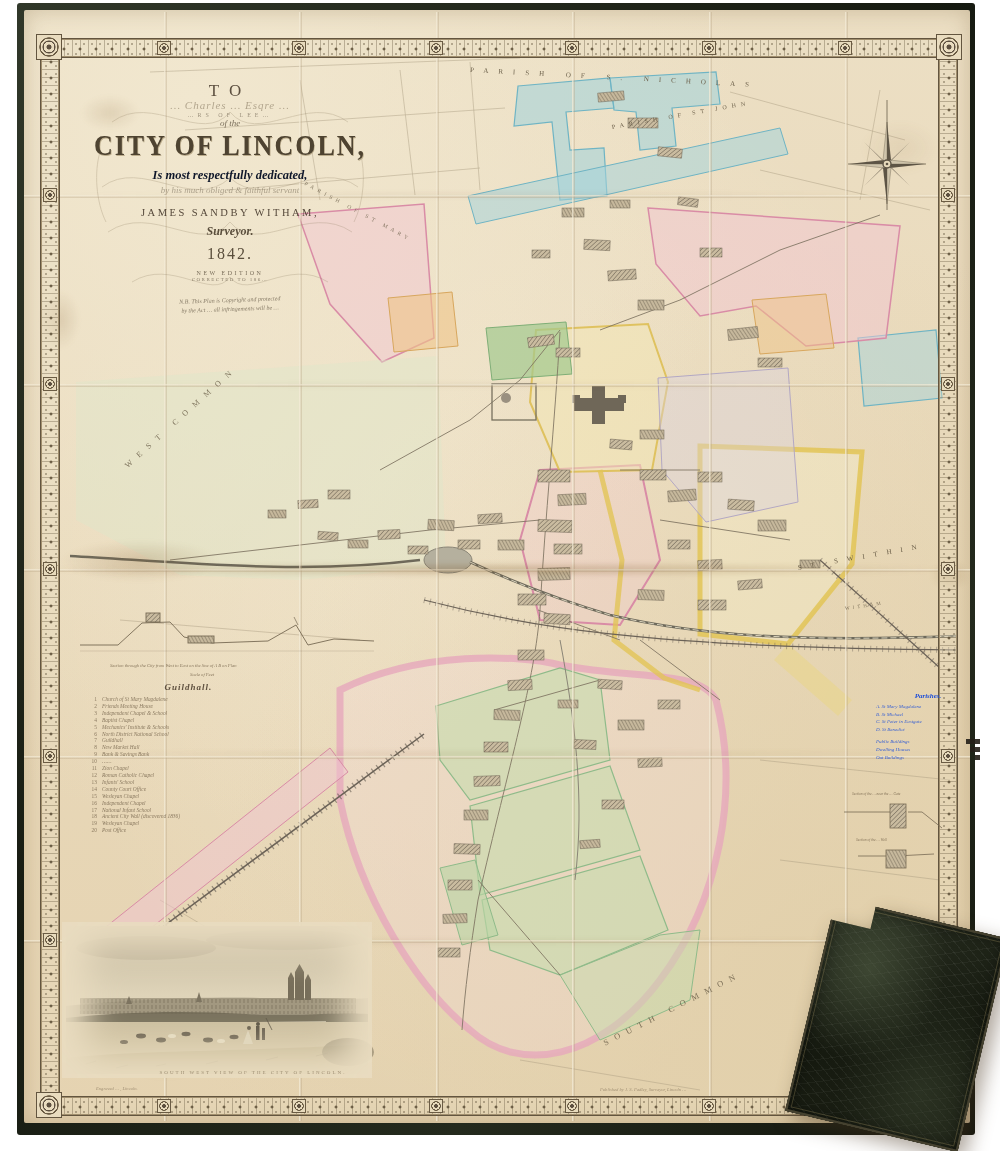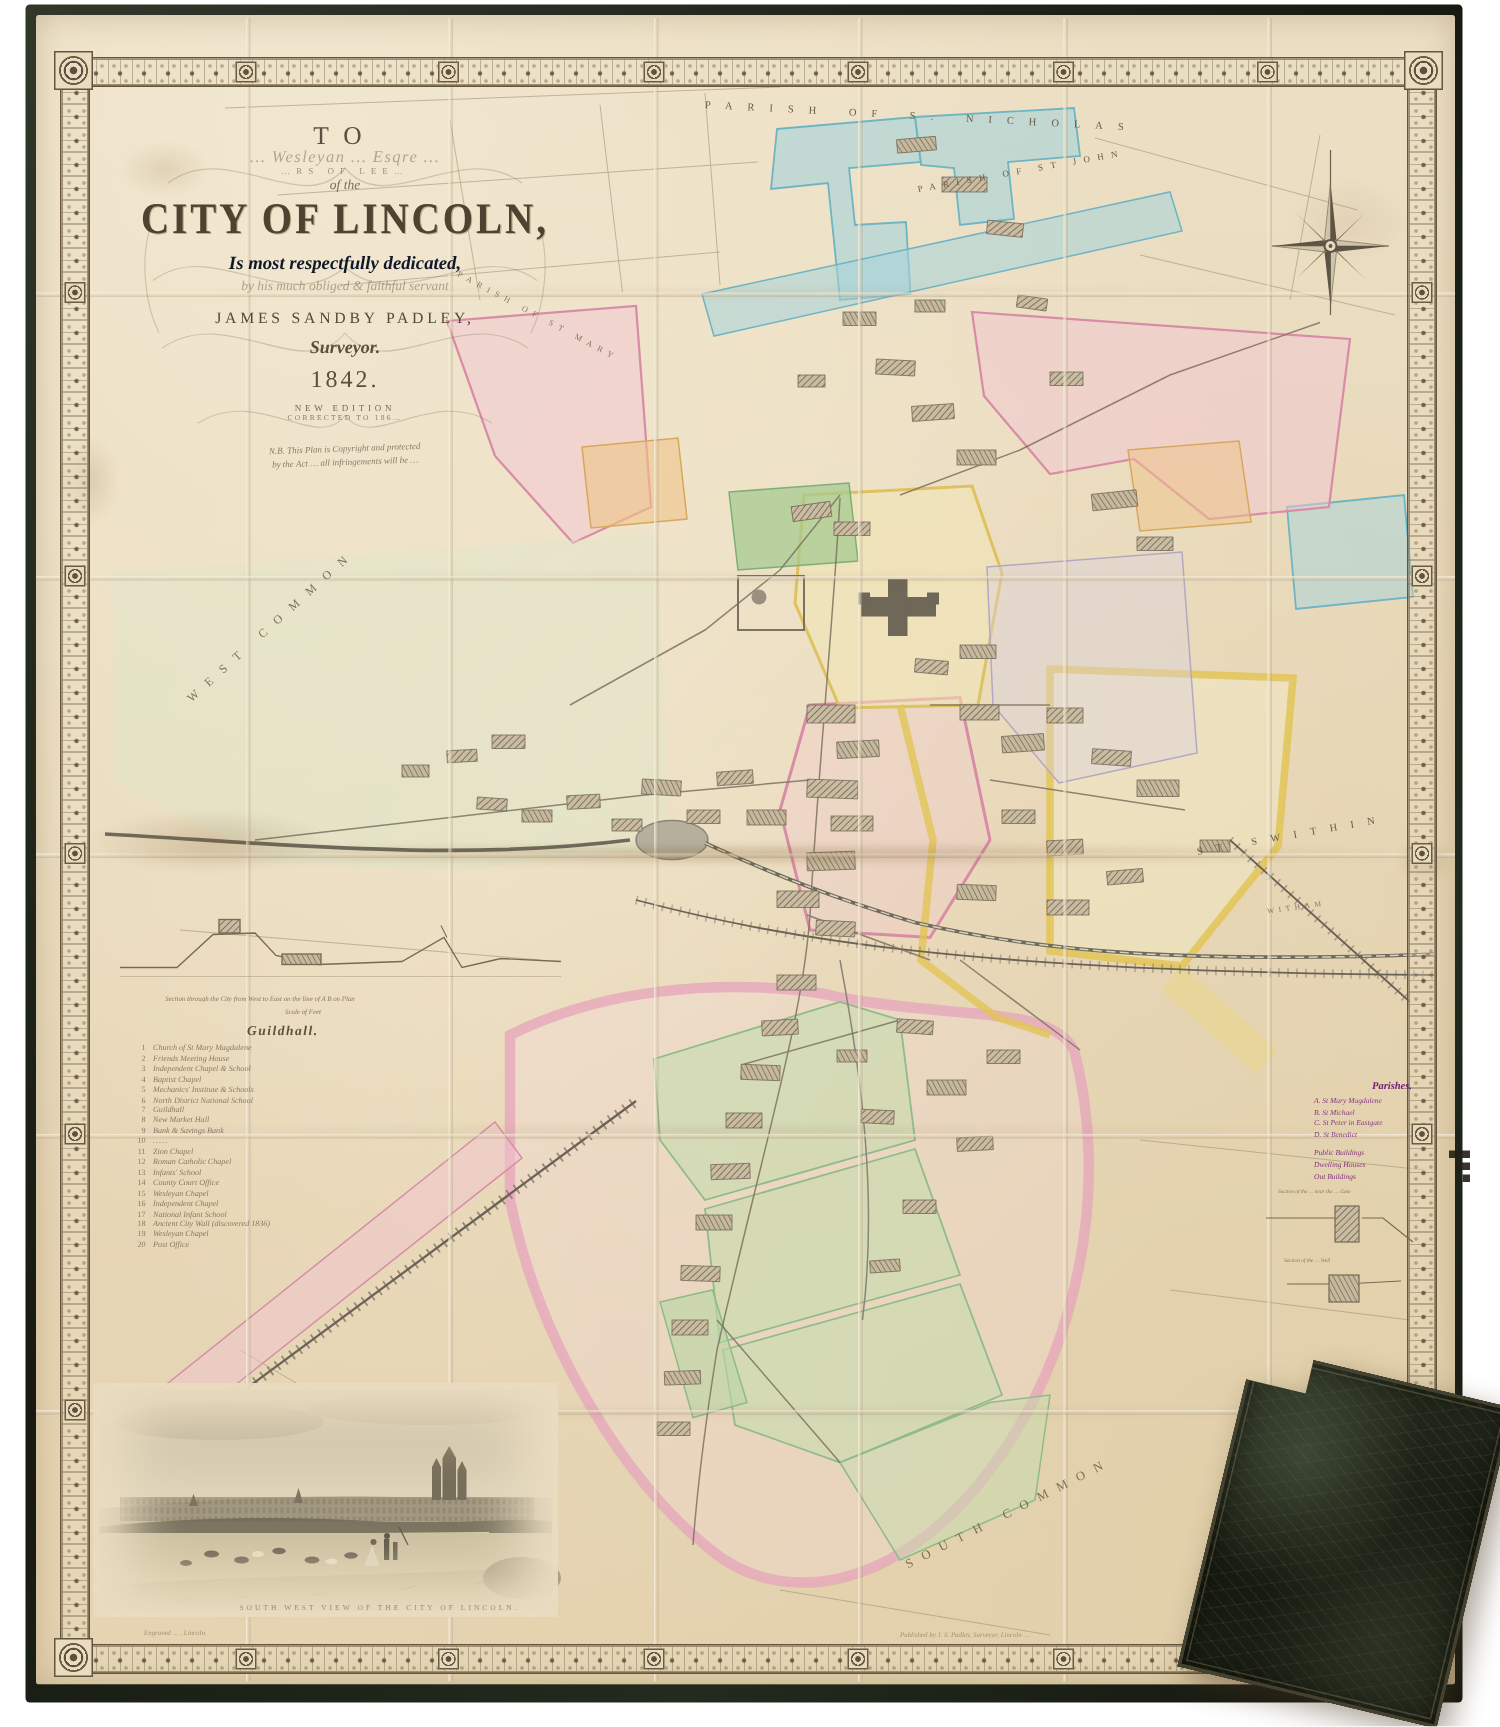--- a/index.html
+++ b/index.html
@@ -65,21 +65,21 @@
   .t-nb{font-size:6px;font-style:italic;opacity:.7;margin-top:14px;transform:rotate(-2deg);line-height:1.5;}
   
   .lbl{position:absolute;white-space:nowrap;color:#6a5e48;transform-origin:0 50%;}
   
   .refs{position:absolute;left:86px;top:682px;width:205px;color:#74634b;}
   .refs .rtitle{font-size:9px;font-weight:bold;font-style:italic;text-align:center;letter-spacing:1px;margin-bottom:4px;color:#5f5140;}
   .refrow{display:flex;font-size:5.4px;font-style:italic;line-height:1.28;opacity:.8;filter:blur(.18px);}
   .refn{width:11px;text-align:right;margin-right:5px;font-style:normal;}
   .reft{flex:1;}
   
-  .pars{position:absolute;left:876px;top:720px;width:104px;color:#701a75;}
+  .pars{position:absolute;left:876px;top:692px;width:104px;color:#1d4ed8;}
   .pars .ptitle{font-size:7px;font-weight:bold;font-style:italic;text-align:center;margin-bottom:3px;}
   .prow{font-size:5px;font-style:italic;line-height:1.5;opacity:.85;}
   .swrow{display:flex;justify-content:space-between;align-items:center;font-size:5px;font-style:italic;margin-top:3px;opacity:.9;}
   .sw{width:14px;height:4.5px;}
   .sw0{background:#241f18;}
   .sw1{background:#241f18;width:10px;}
   .sw2{background:#241f18;width:5px;height:5px;}
   
   .seccap{position:absolute;font-size:4.6px;font-style:italic;color:#77664d;opacity:.85;white-space:nowrap;}
   
@@ -343,27 +343,27 @@
       <g fill="none" stroke="#8d7c60" stroke-width=".8">
         <path d="M20,40 C60,10 110,64 138,30 C166,64 216,10 256,40"></path>
         <path d="M10,105 C50,75 100,130 138,96 C176,130 226,75 266,105"></path>
         <path d="M16,150 C60,120 110,175 138,140 C166,175 216,120 260,150"></path>
         <path d="M40,200 C80,175 120,220 138,195 C156,220 196,175 236,200"></path>
         <path d="M8,70 C2,90 4,120 14,140"></path>
           <path d="M268,70 C274,90 272,120 262,140"></path>
       </g>
     </svg>
     <div class="t-to">TO</div>
-    <div class="t-script">… Wesleyan … Esqre …</div>
+    <div class="t-script">… Charles … Esqre …</div>
     <div class="t-caps">…RS OF LEE…</div>
     <div class="t-ofthe">of the</div>
     <div class="t-city">CITY OF LINCOLN,</div>
     <div class="t-ded">Is most respectfully dedicated,</div>
     <div class="t-serv">by his much obliged &amp; faithful servant</div>
-    <div class="t-auth">JAMES SANDBY PADLEY,</div>
+    <div class="t-auth">JAMES SANDBY WITHAM,</div>
     <div class="t-role">Surveyor.</div>
     <div class="t-year">1842.</div>
     <div class="t-ed1">NEW EDITION</div>
     <div class="t-ed2">CORRECTED TO 186…</div>
     <div class="t-nb">
       <div>N.B. This Plan is Copyright and protected</div>
       <div>by the Act … all infringements will be …</div>
     </div>
   </div>
 

